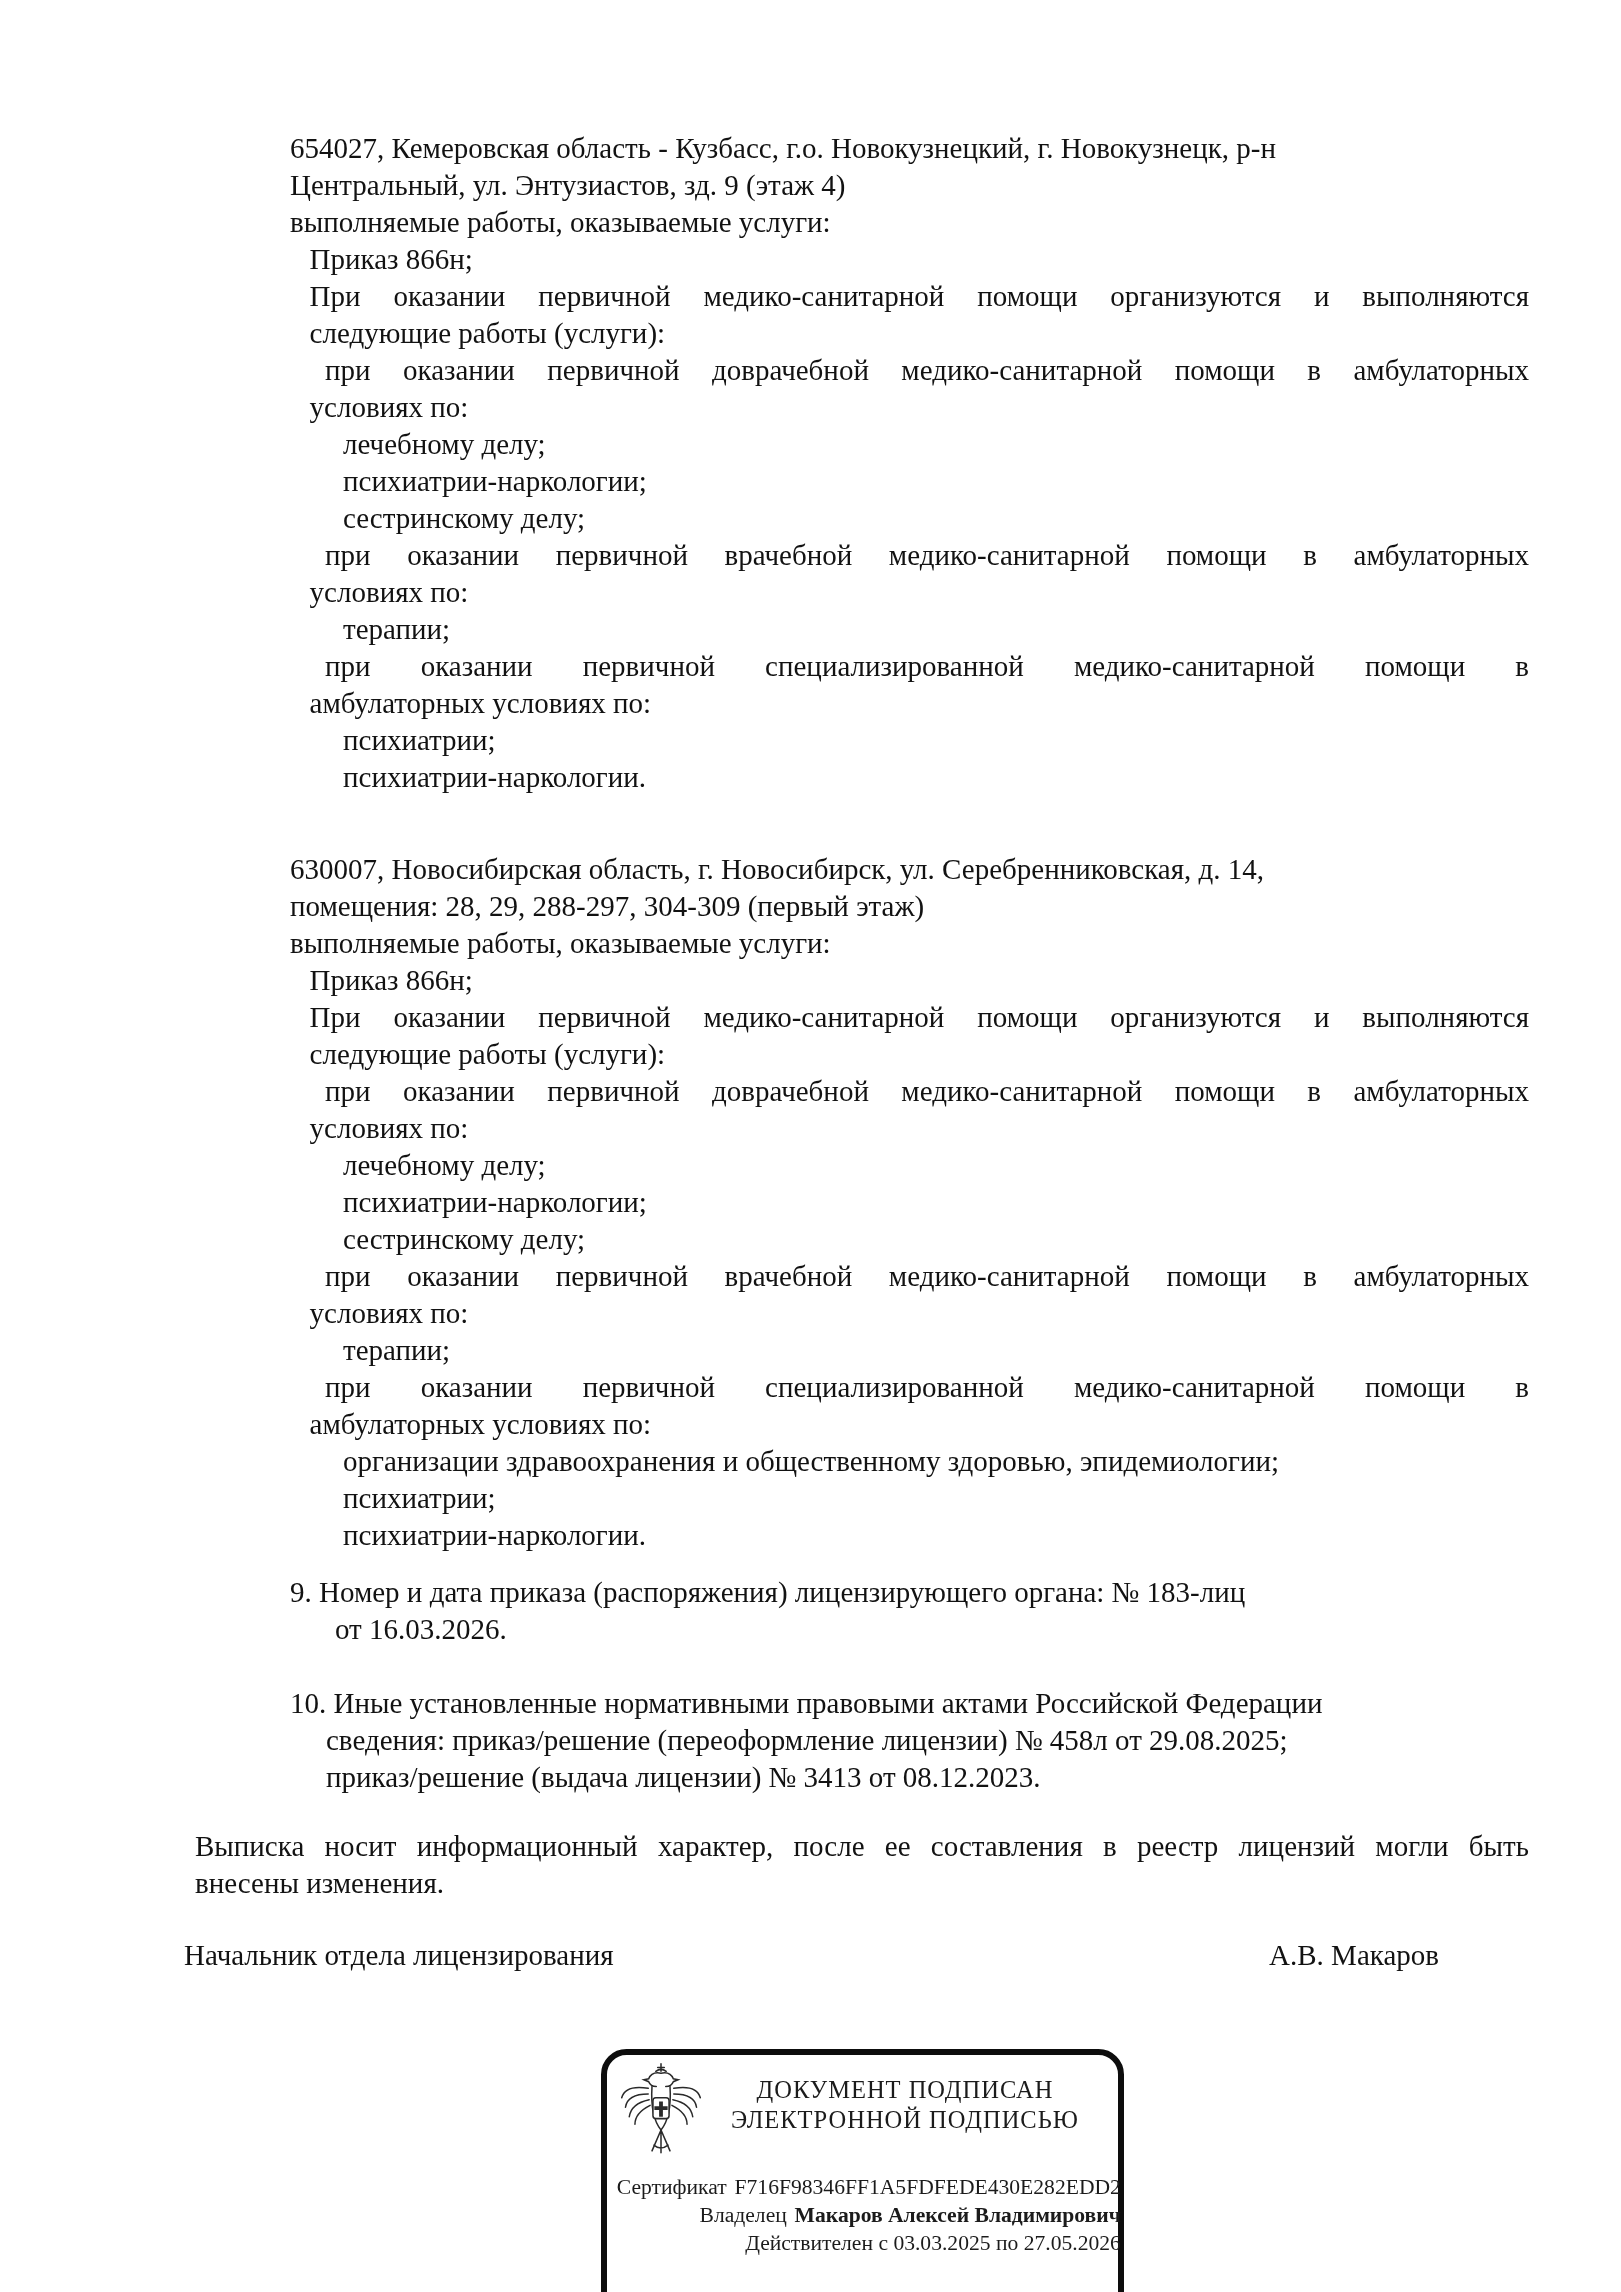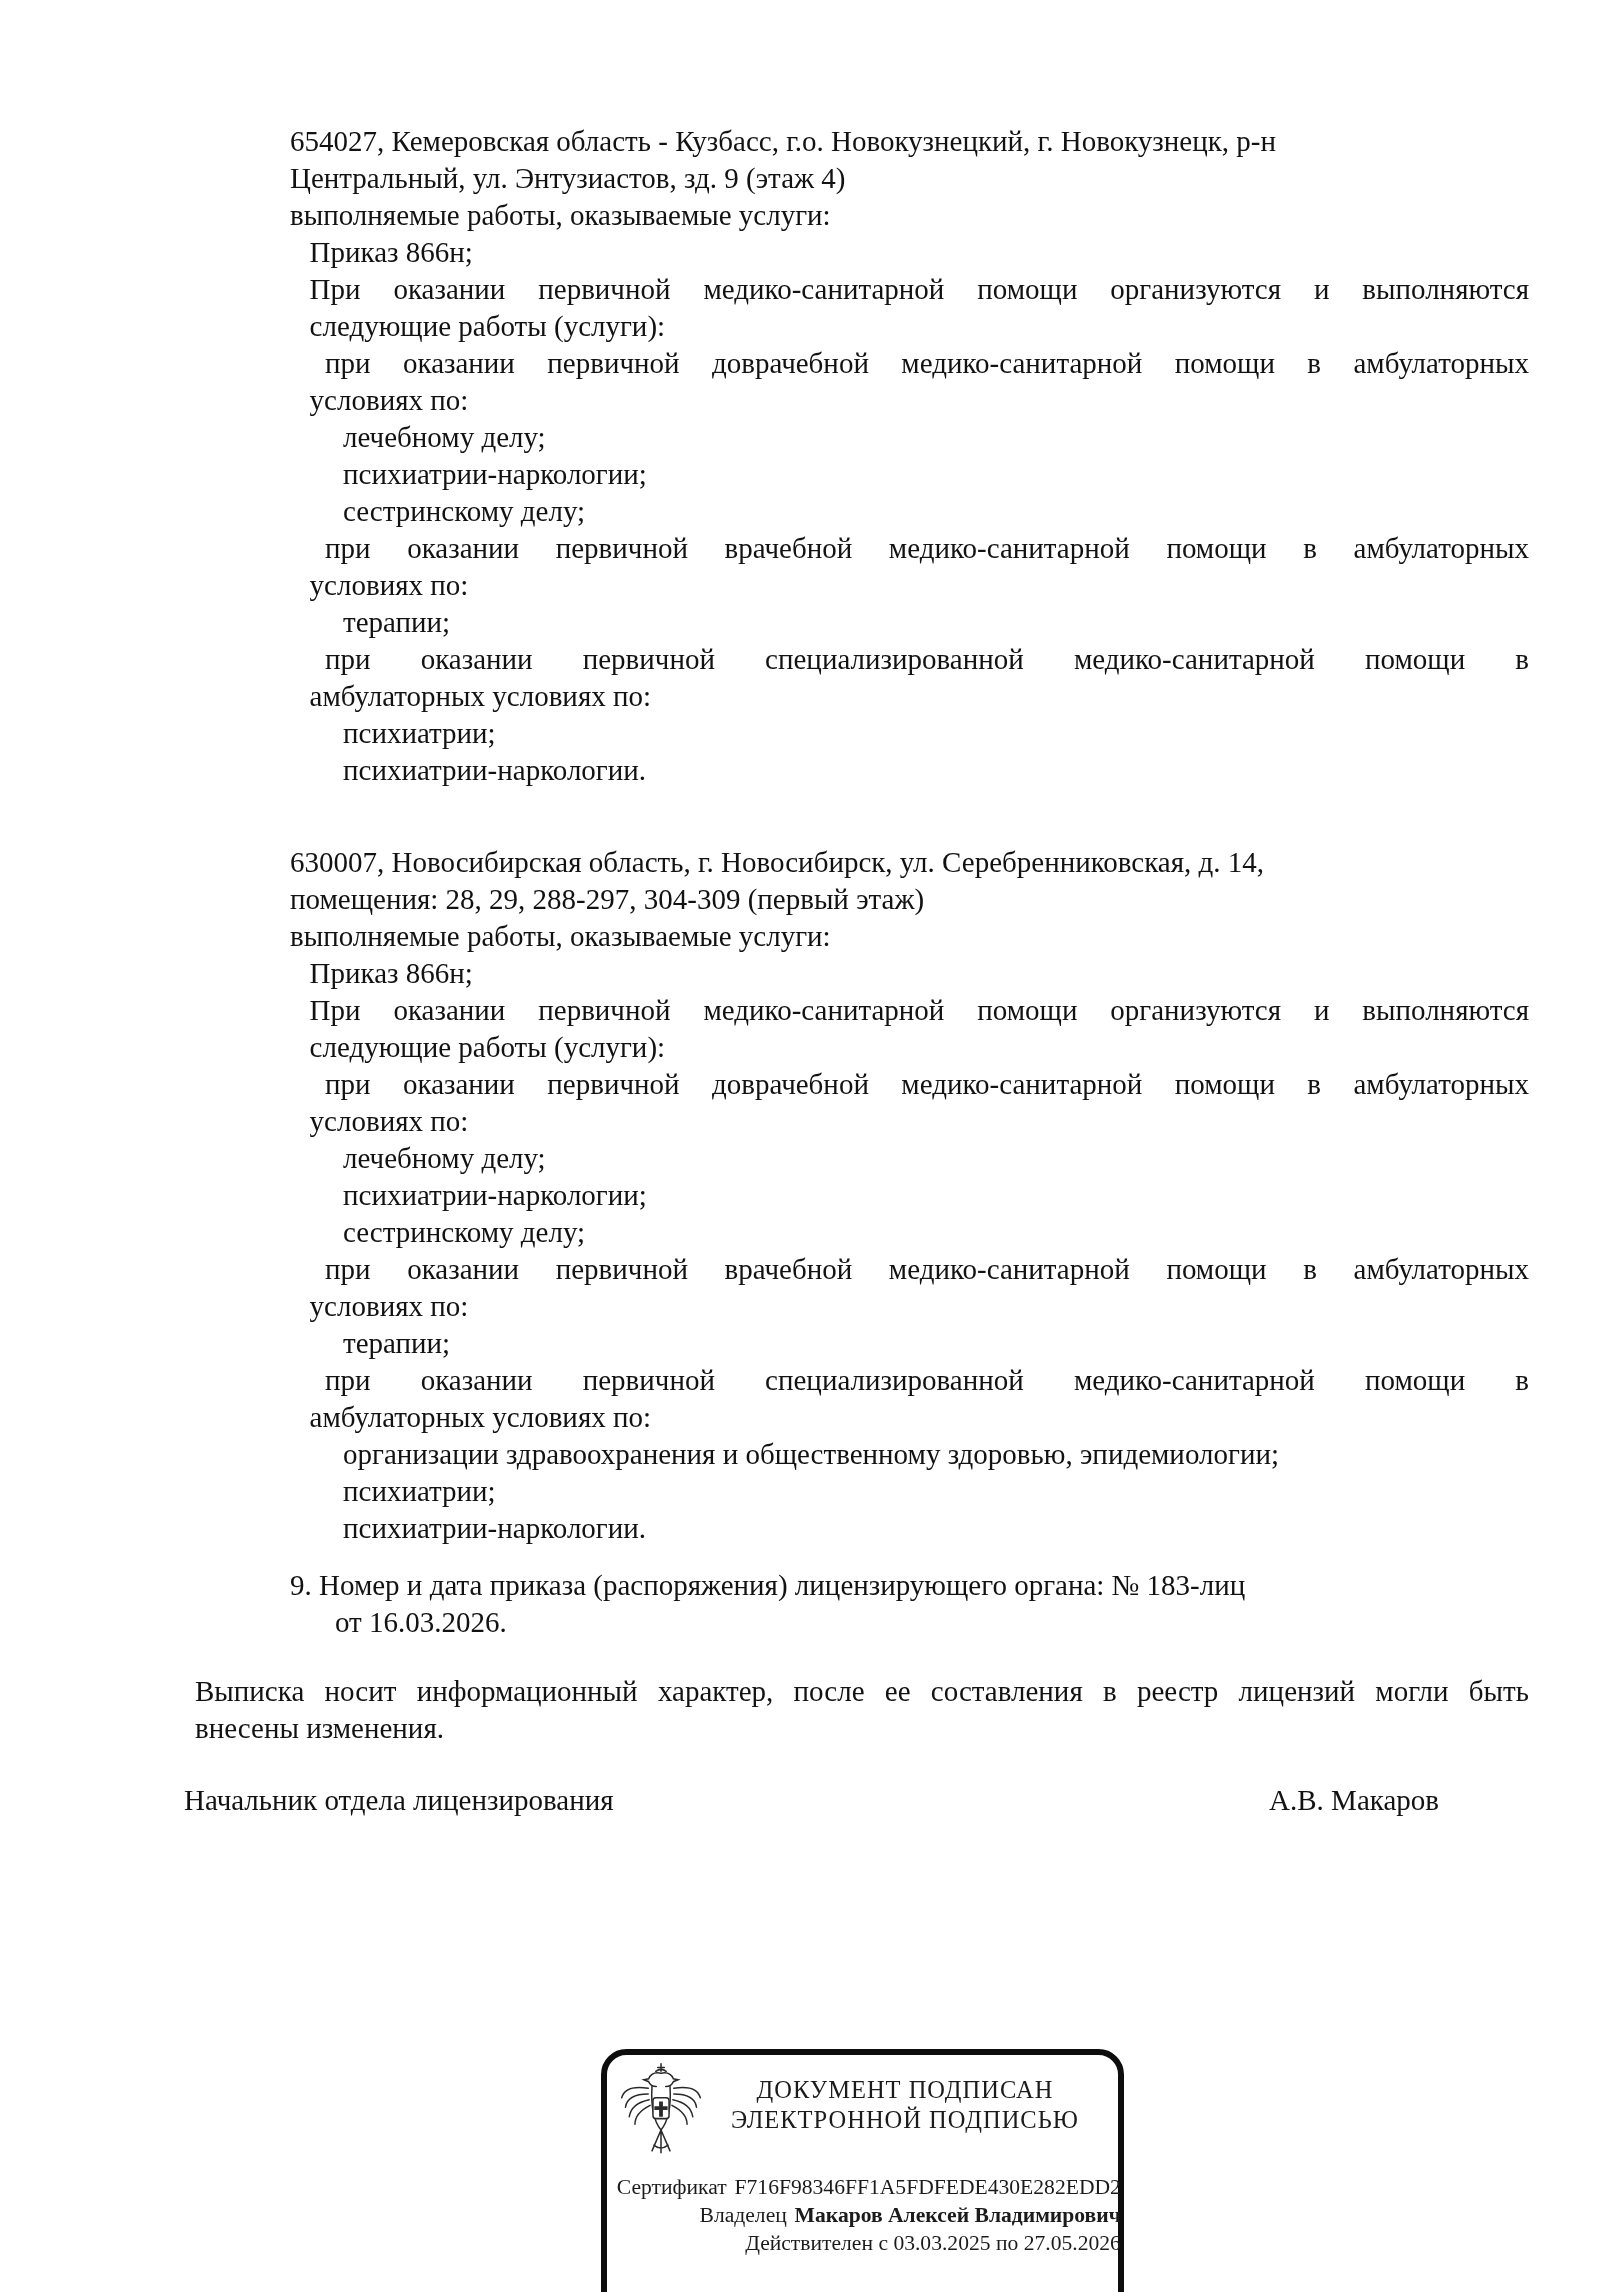--- a/index.html
+++ b/index.html
@@ -8,21 +8,21 @@
     width:1621px;
     height:2293px;
     background:#ffffff;
     overflow:hidden;
     font-family:"Liberation Serif","DejaVu Serif",serif;
     color:#121212;
   }
   .content{
     position:absolute;
     left:290px;
-    top:123px;
+    top:130px;
     width:1239px;
     font-size:29px;
     line-height:37px;
   }
   .ln{min-height:37px;}
   .jl{text-align:justify;text-align-last:justify;}
   .in1{margin-left:19.6px;}
   .in2{margin-left:35px;}
   .in3{margin-left:53px;}
   .c37{margin-left:36px;}
@@ -109,20 +109,25 @@
       <div class="ln in3">организации здравоохранения и общественному здоровью, эпидемиологии;</div>
       <div class="ln in3">психиатрии;</div>
       <div class="ln in3">психиатрии-наркологии.</div>
     </div>
 
     <div id="item9">
       <div class="ln">9. Номер и дата приказа (распоряжения) лицензирующего органа: № 183-лиц</div>
       <div class="ln c46">от 16.03.2026.</div>
     </div>
 
+    <div id="item10">
+      <div class="ln">10. Иные установленные нормативными правовыми актами Российской Федерации</div>
+      <div class="ln c37">сведения: приказ/решение (переоформление лицензии) № 458л от 29.08.2025;</div>
+      <div class="ln c37">приказ/решение (выдача лицензии) № 3413 от 08.12.2023.</div>
+    </div>
 
     <div id="footer">
       <div class="ln jl">Выписка носит информационный характер, после ее составления в реестр лицензий могли быть</div>
       <div class="ln">внесены изменения.</div>
     </div>
 
     <div id="signature">
       <span>Начальник отдела лицензирования</span>
       <span>А.В. Макаров</span>
     </div>

